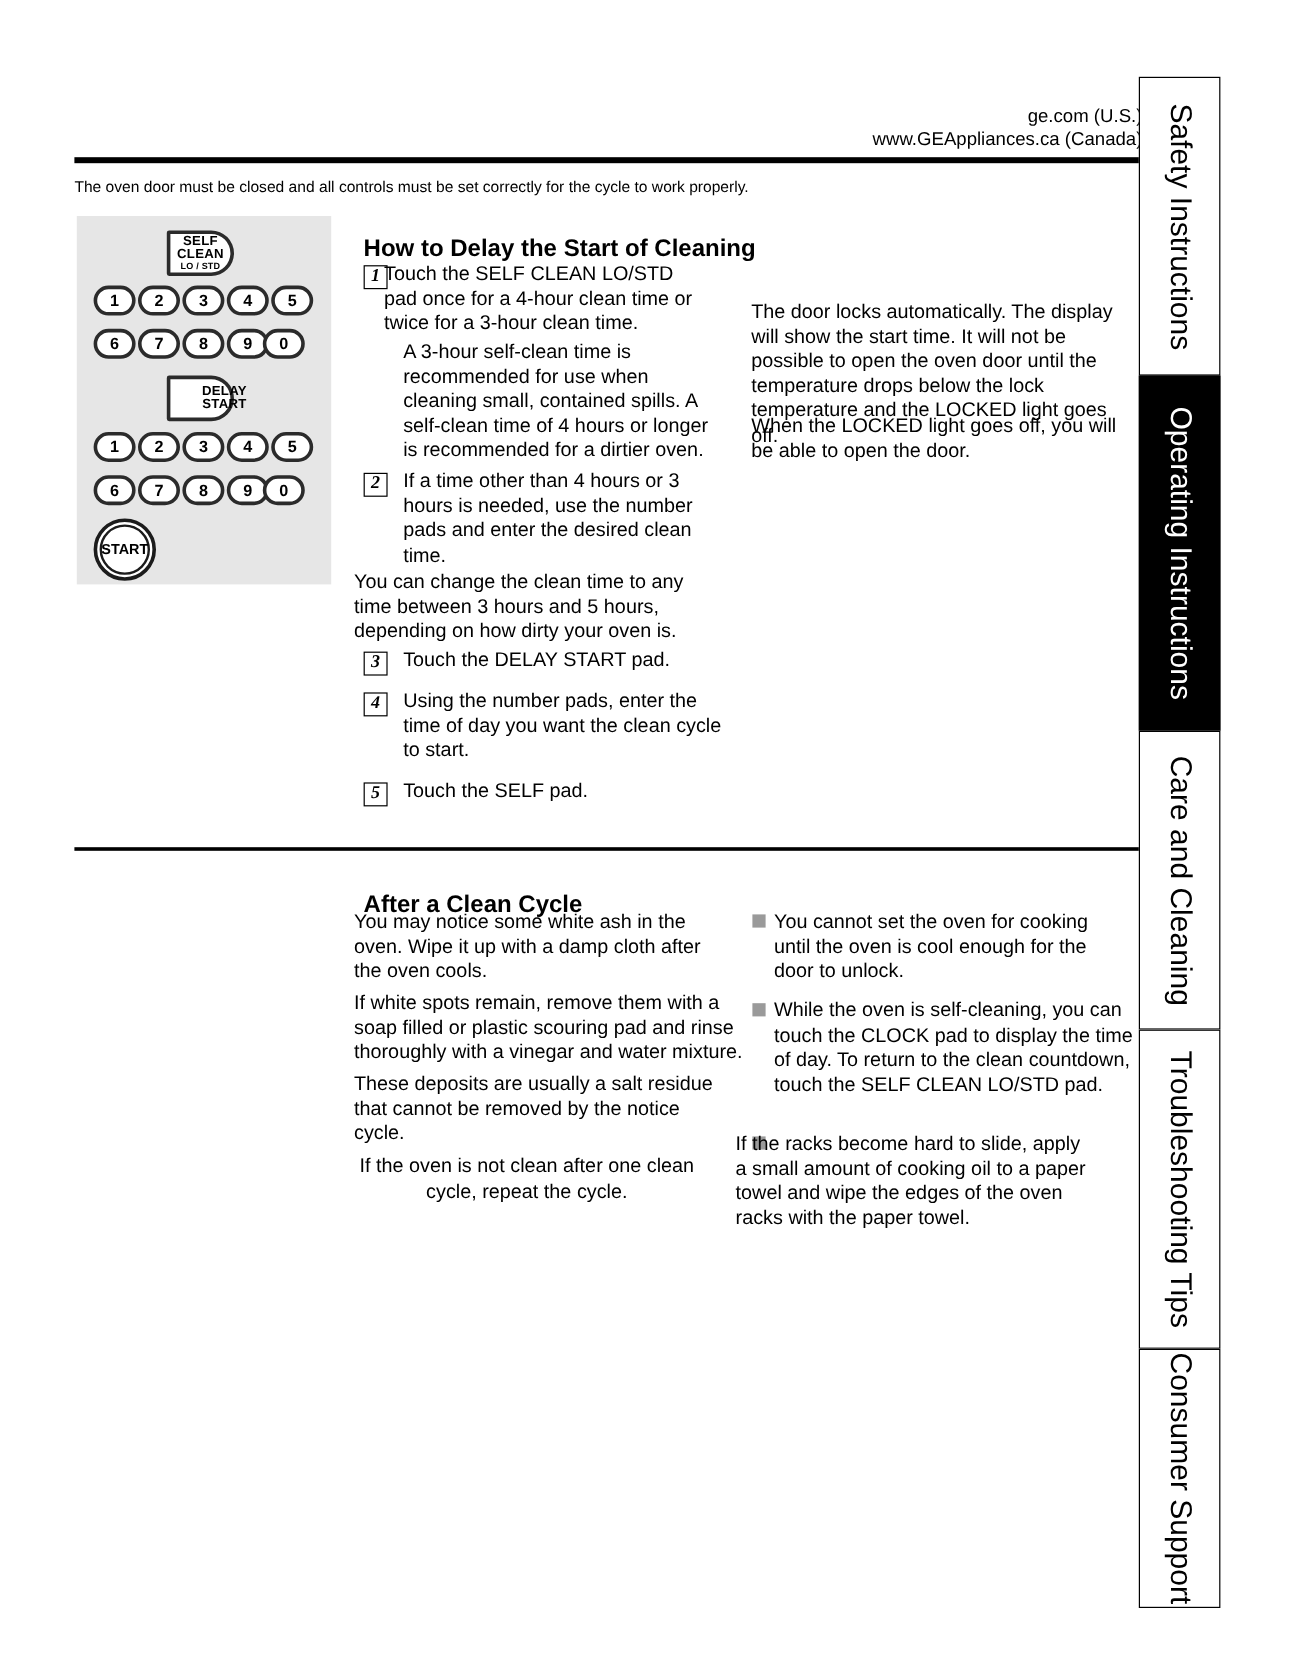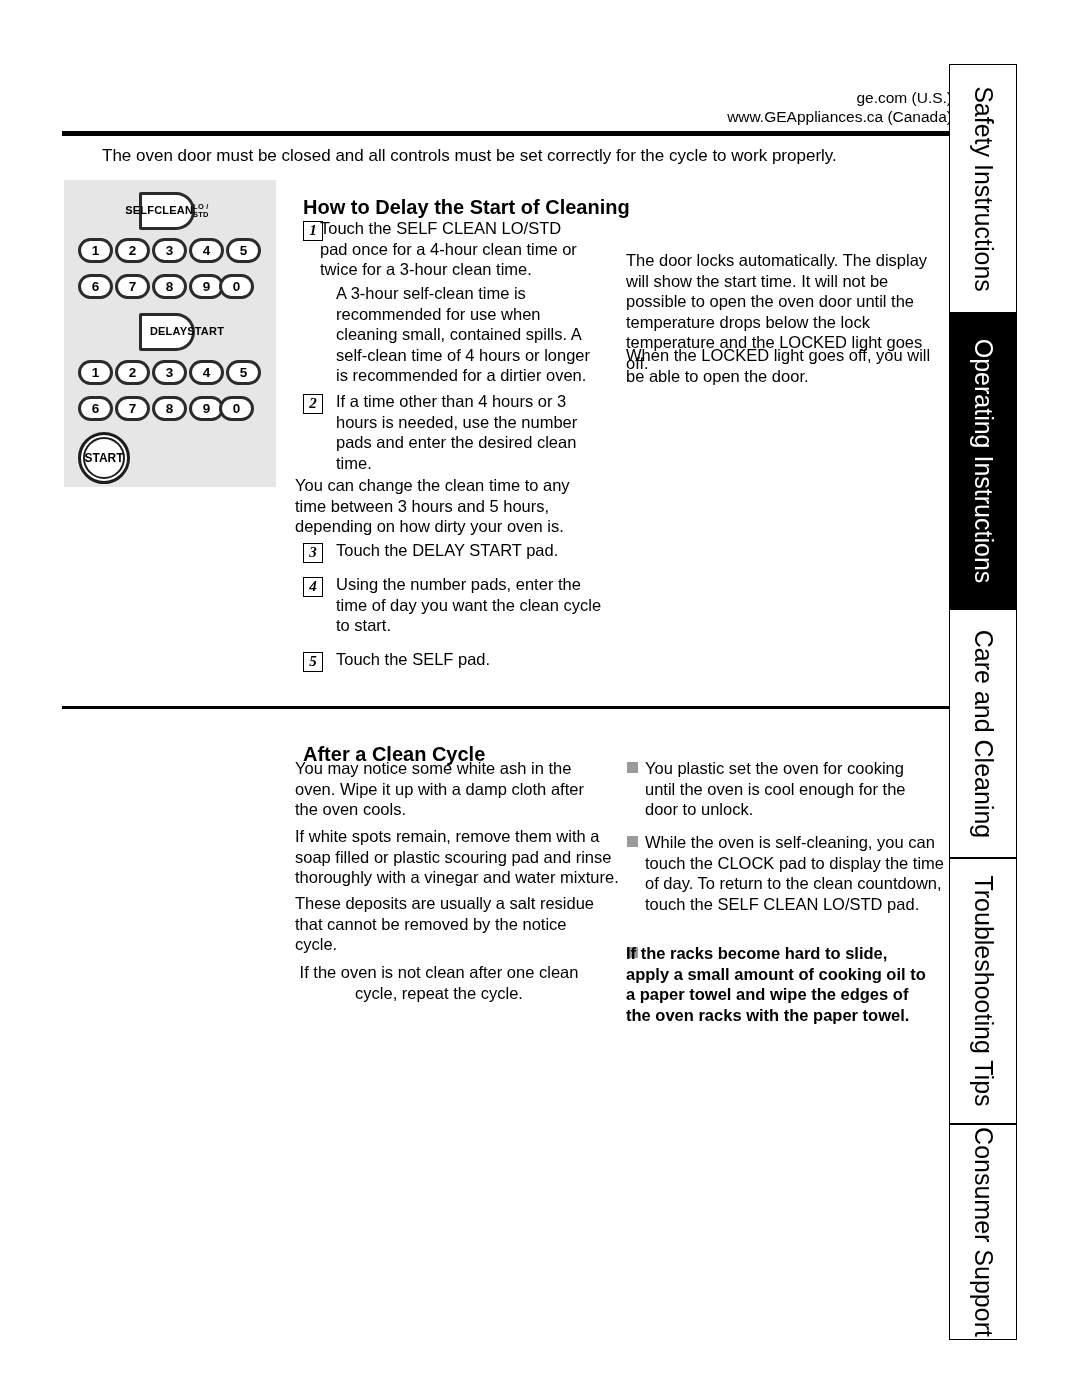--- a/index.html
+++ b/index.html
@@ -32,23 +32,22 @@
     top: 131px;
     width: 890px;
     height: 5px;
     background: #000;
   }
   #intro-line {
     position: absolute;
     left: 62px;
     top: 144px;
     width: 895px;
-    font-size: 17px;
+    font-size: 13px;
     line-height: 23px;
-    margin-left: 40px;
   }
 
   
   #control-panel {
     position: absolute;
     left: 64px;
     top: 180px;
     width: 212px;
     height: 307px;
     background: #e6e6e6;
@@ -76,21 +75,21 @@
   .numpad.tight { margin-left: -7px; }
   .dkey {
     position: absolute;
     width: 56px;
     height: 38px;
     border: 3px solid #2b2b2b;
     background: #fff;
     border-radius: 2px 19px 19px 2px;
     box-sizing: border-box;
     display: flex;
-    flex-direction: row;
+    flex-direction: column;
     align-items: center;
     justify-content: center;
     line-height: 1.02;
   }
   .dkey .l1 { font-size: 11px; font-weight: bold; letter-spacing: .2px; }
   .dkey .l2 { font-size: 11px; font-weight: bold; letter-spacing: .2px; }
   .dkey .l3 { font-size: 7.5px; font-weight: bold; letter-spacing: .2px; }
   #start-key {
     position: absolute;
     left: 78px;
@@ -279,27 +278,27 @@
 <div id="mid-rule"></div>
 
 <h2 class="col-head" style="left:303px; top:725px; width:430px;">After a Clean Cycle</h2>
 
 <div class="para" style="left:295px; top:758px; width:300px;">You may notice some white ash in the oven. Wipe it up with a damp cloth after the oven cools.</div>
 <div class="para" style="left:295px; top:826px; width:330px;">If white spots remain, remove them with a soap filled or plastic scouring pad and rinse thoroughly with a vinegar and water mixture.</div>
 <div class="para" style="left:295px; top:893px; width:305px;">These deposits are usually a salt residue that cannot be removed by the notice cycle.</div>
 <div class="para" style="left:289px; top:962px; width:300px;text-align:center;">If the oven is not clean after one clean cycle, repeat the cycle.</div>
 
 <div class="bullet-sq" style="left:627px; top:762px;"></div>
-<div class="para" style="left:645px; top:758px; width:280px;">You plastic set the oven for cooking until the oven is cool enough for the door to unlock.</div>
+<div class="para" style="left:645px; top:758px; width:280px;">You cannot set the oven for cooking until the oven is cool enough for the door to unlock.</div>
 
 <div class="bullet-sq" style="left:627px; top:836px;"></div>
 <div class="para" style="left:645px; top:832px; width:300px;">While the oven is self-cleaning, you can touch the CLOCK pad to display the time of day. To return to the clean countdown, touch the SELF CLEAN LO/STD pad.</div>
 
 <div class="bullet-sq" style="left:627px; top:947px;"></div>
-<div class="para" style="left:626px; top:943px; width:300px;font-weight:bold;">If the racks become hard to slide, apply a small amount of cooking oil to a paper towel and wipe the edges of the oven racks with the paper towel.</div>
+<div class="para" style="left:613px; top:943px; width:300px;">If the racks become hard to slide, apply a small amount of cooking oil to a paper towel and wipe the edges of the oven racks with the paper towel.</div>
 
 <div id="tabstrip">
   <div class="tab" style="top:0px; height:249px;">
     <span class="tab-label">Safety Instructions</span>
   </div>
   <div class="tab active" style="top:249px; height:296px;">
     <span class="tab-label">Operating Instructions</span>
   </div>
   <div class="tab" style="top:545px; height:249px;">
     <span class="tab-label">Care and Cleaning</span>

